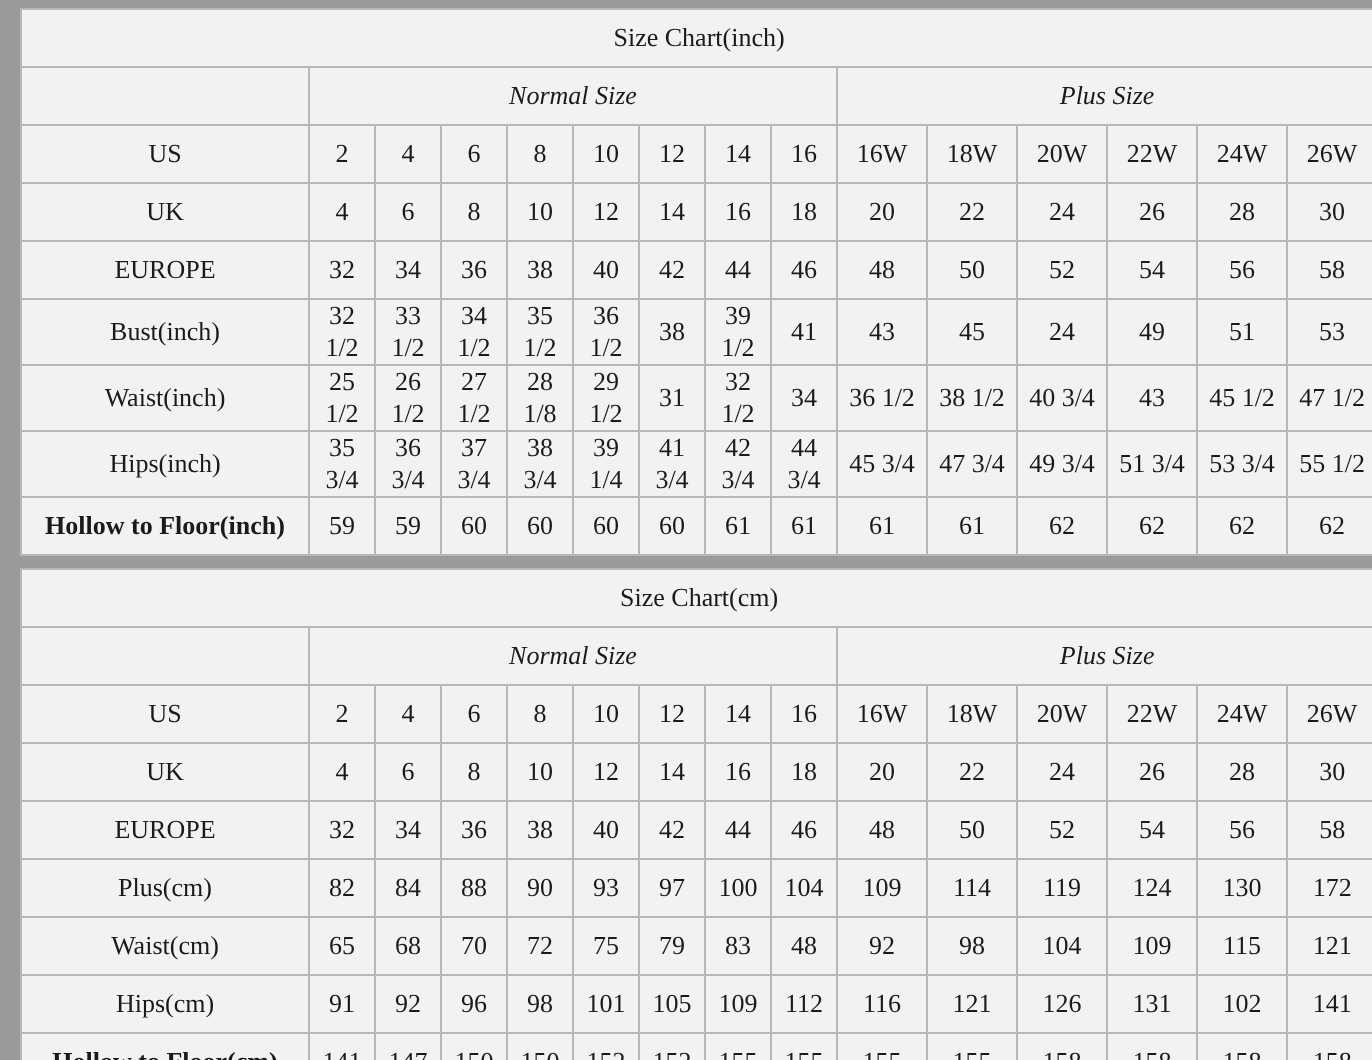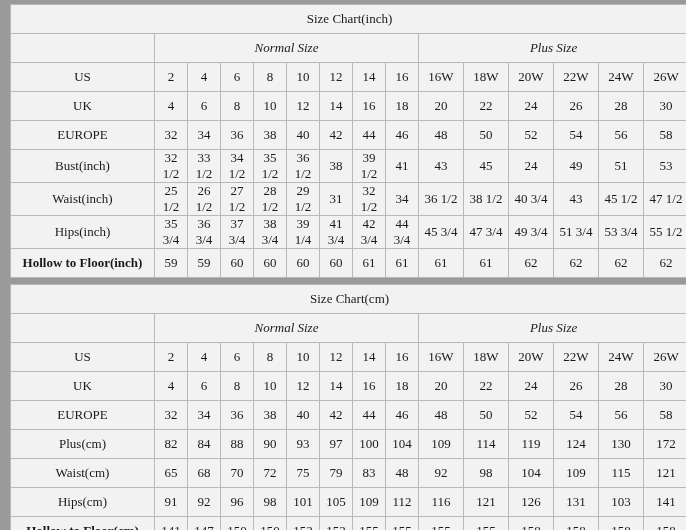--- a/index.html
+++ b/index.html
@@ -156,21 +156,21 @@
         <td class="val-small">49</td>
         <td class="val-small">51</td>
         <td class="val-small">53</td>
       </tr>
 
       <tr>
         <td class="row-label">Waist(inch)</td>
         <td class="val-small">25 1/2</td>
         <td class="val-small">26 1/2</td>
         <td class="val-small">27 1/2</td>
-        <td class="val-small">28 1/2</td>
+        <td class="val-small">28 1/8</td>
         <td class="val-small">29 1/2</td>
         <td class="val-small">31</td>
         <td class="val-small">32 1/2</td>
         <td class="val-small">34</td>
         <td class="val-small">36 1/2</td>
         <td class="val-small">38 1/2</td>
         <td class="val-small">40 3/4</td>
         <td class="val-small">43</td>
         <td class="val-small">45 1/2</td>
         <td class="val-small">47 1/2</td>
@@ -329,21 +329,21 @@
         <td class="val">96</td>
         <td class="val">98</td>
         <td class="val">101</td>
         <td class="val">105</td>
         <td class="val">109</td>
         <td class="val">112</td>
         <td class="val">116</td>
         <td class="val">121</td>
         <td class="val">126</td>
         <td class="val">131</td>
-        <td class="val">103</td>
+        <td class="val">102</td>
         <td class="val">141</td>
       </tr>
 
       <tr>
         <td class="row-label nowrap">Hollow to Floor(cm)</td>
         <td class="val">141</td>
         <td class="val">147</td>
         <td class="val">150</td>
         <td class="val">150</td>
         <td class="val">152</td>

